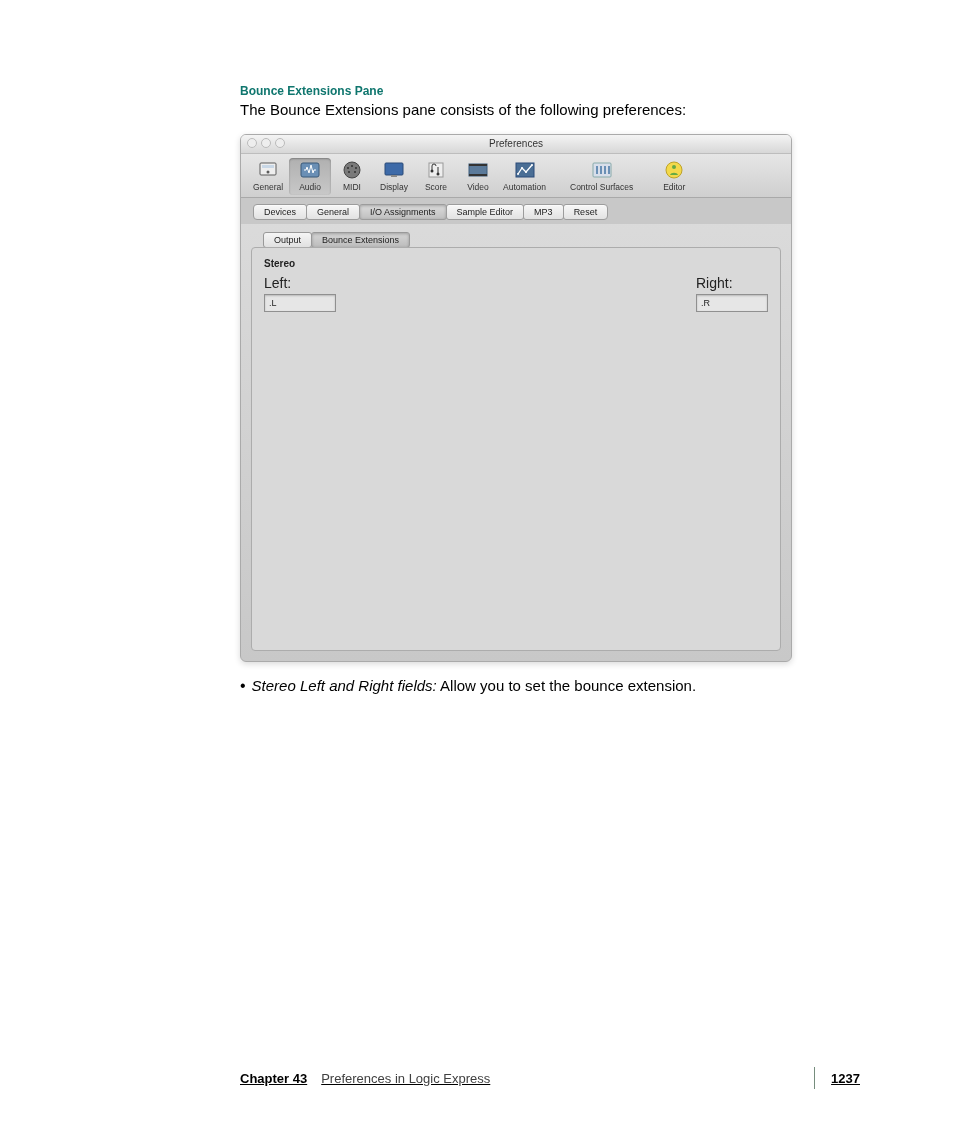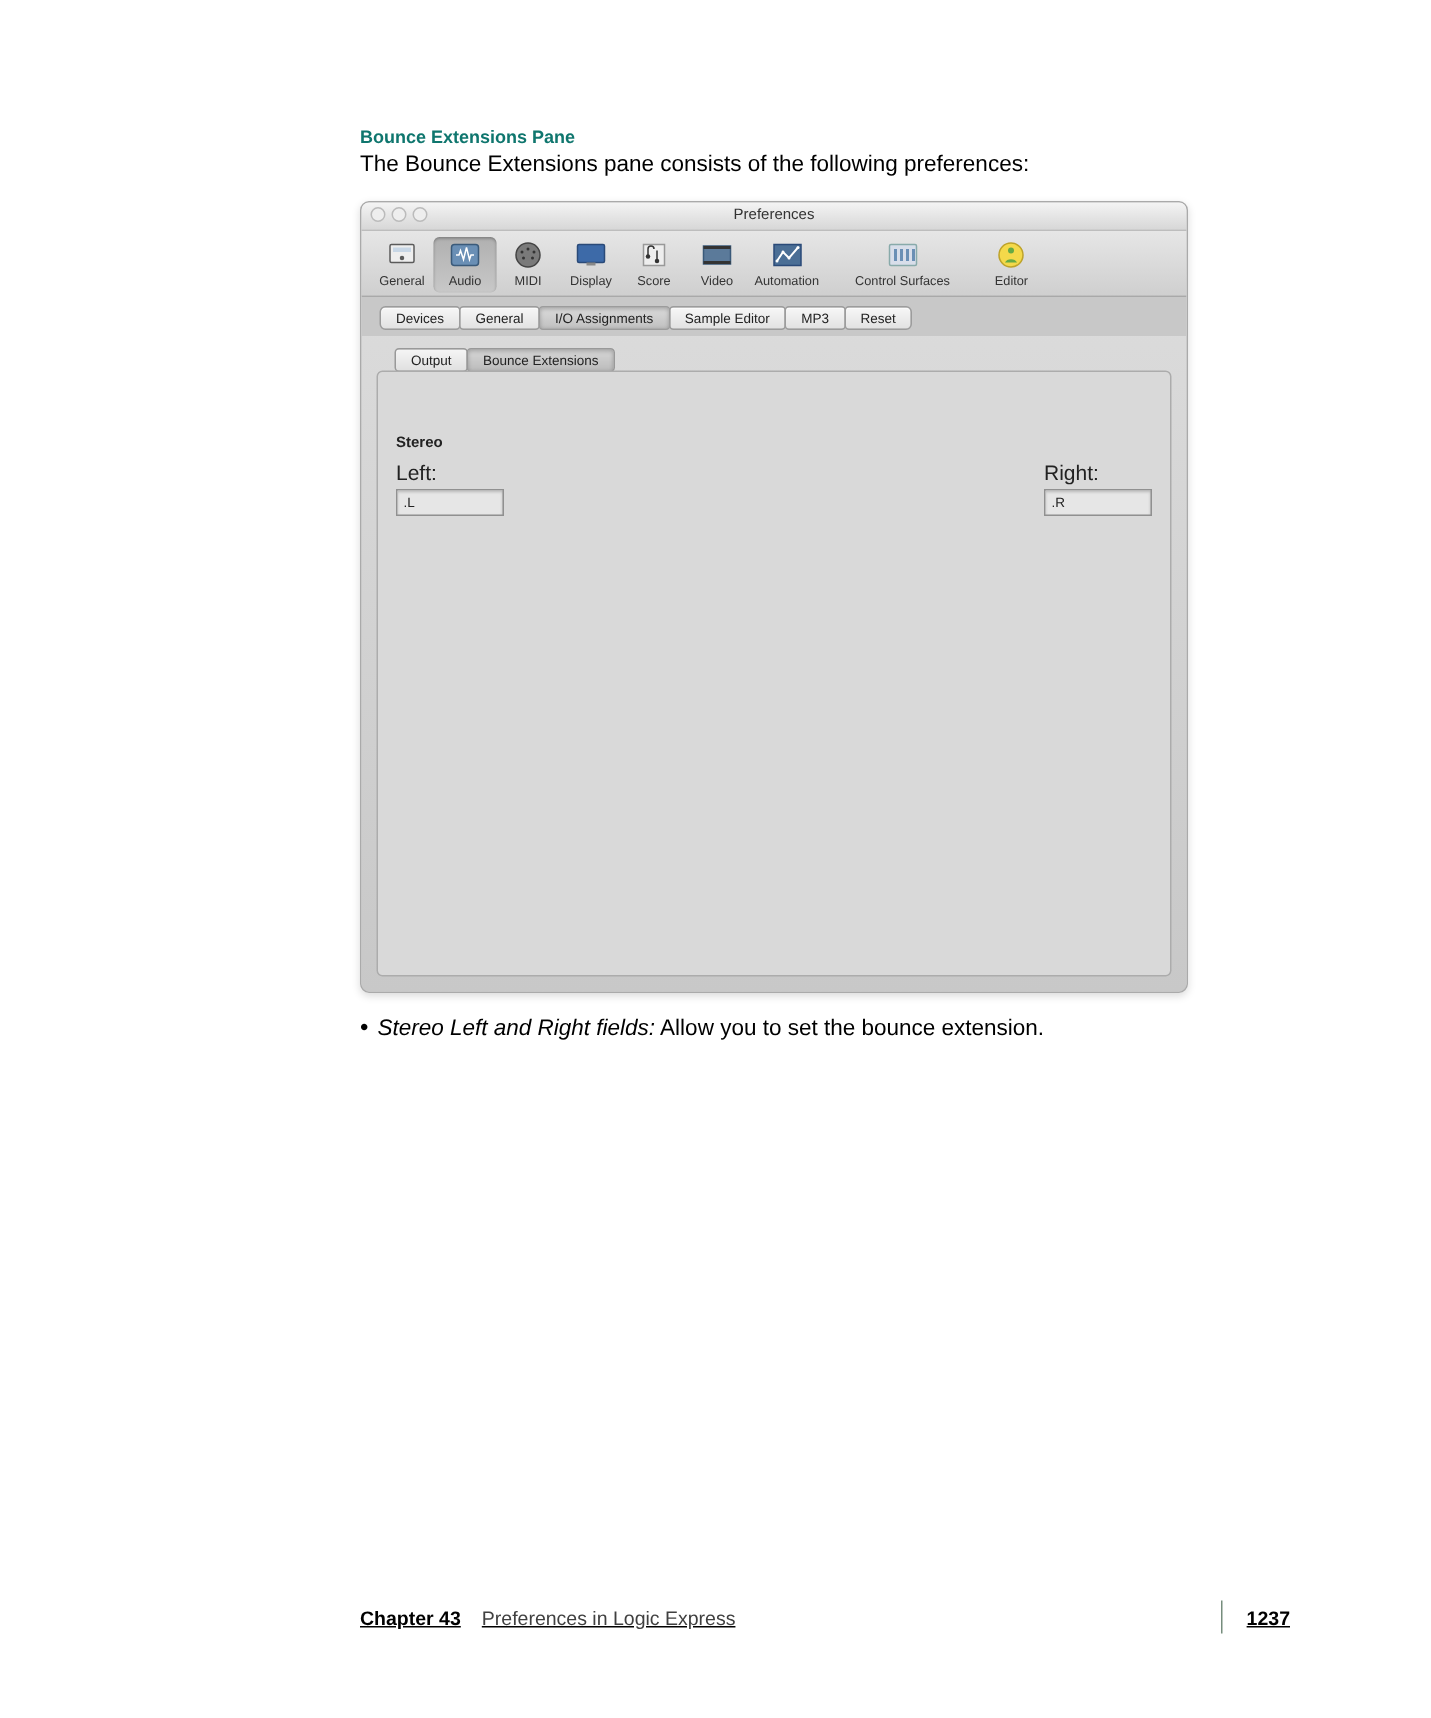--- a/index.html
+++ b/index.html
@@ -144,21 +144,20 @@
     border-radius: 4px;
     padding: 10px 12px 12px 12px;
     min-height: 380px;
     position: relative;
   }
   .grouplabel {
     font-weight: 700;
     font-size: 10px;
     color: #222;
     margin-bottom: 6px;
-    margin-top: 32px;
   }
   .fields {
     display: flex;
     justify-content: space-between;
     gap: 10px;
   }
   .fieldcol {
     display: flex; flex-direction: column;
   }
   .fieldcol label {

